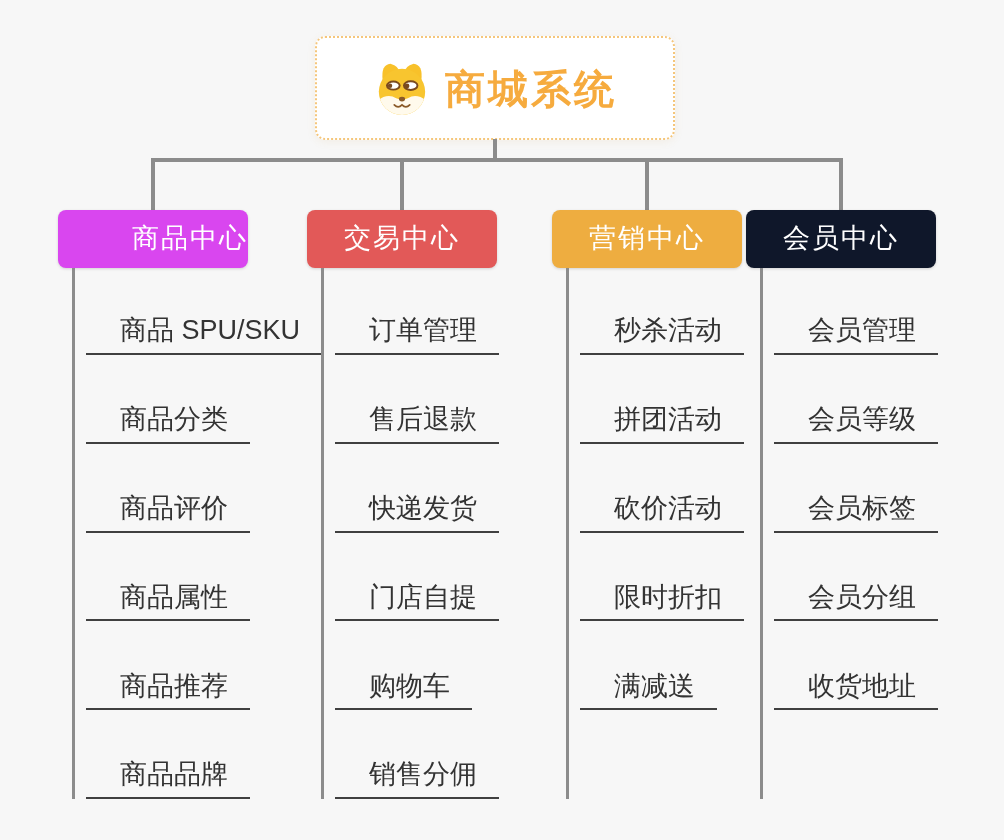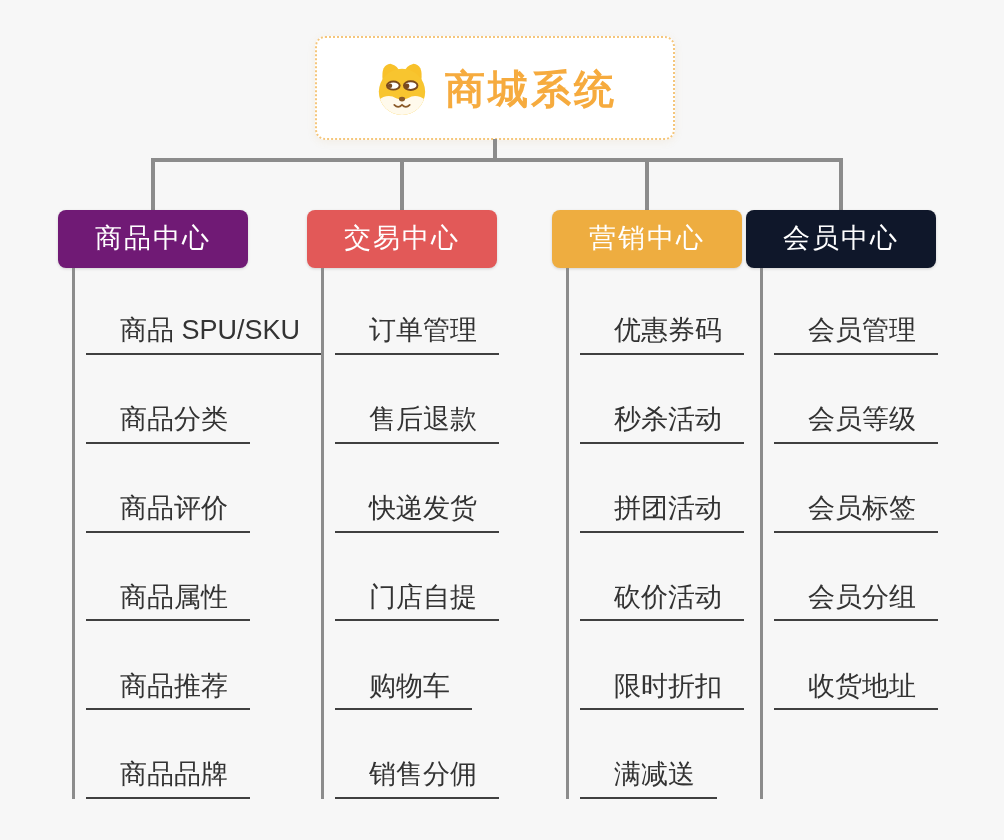--- a/index.html
+++ b/index.html
@@ -120,21 +120,21 @@
     </span>
     <span class="root-title">商城系统</span>
   </div>
 
   <div class="cline root-stub"></div>
   <div class="cline h-rail"></div>
 
   <div id="branches">
       <div class="branch" style="left: 58px;">
     <div class="drop-line"></div>
-    <div class="branch-node" style="background: #701a75;">
+    <div class="branch-node" style="background: #d946ef; justify-content: flex-end;">
       <span class="branch-label">商品中心</span>
     </div>
     <div class="trunk"></div>
     <ul class="leaves">
           <li class="leaf">
     <span class="leaf-label">商品 SPU/SKU</span>
   </li>
           <li class="leaf">
     <span class="leaf-label">商品分类</span>
   </li>
@@ -180,23 +180,20 @@
         </ul>
   </div>
       <div class="branch" style="left: 552px;">
     <div class="drop-line"></div>
     <div class="branch-node" style="background: rgb(238, 173, 64);">
       <span class="branch-label">营销中心</span>
     </div>
     <div class="trunk"></div>
     <ul class="leaves">
           <li class="leaf">
-    <span class="leaf-label">优惠券码</span>
-  </li>
-          <li class="leaf">
     <span class="leaf-label">秒杀活动</span>
   </li>
           <li class="leaf">
     <span class="leaf-label">拼团活动</span>
   </li>
           <li class="leaf">
     <span class="leaf-label">砍价活动</span>
   </li>
           <li class="leaf">
     <span class="leaf-label">限时折扣</span>

